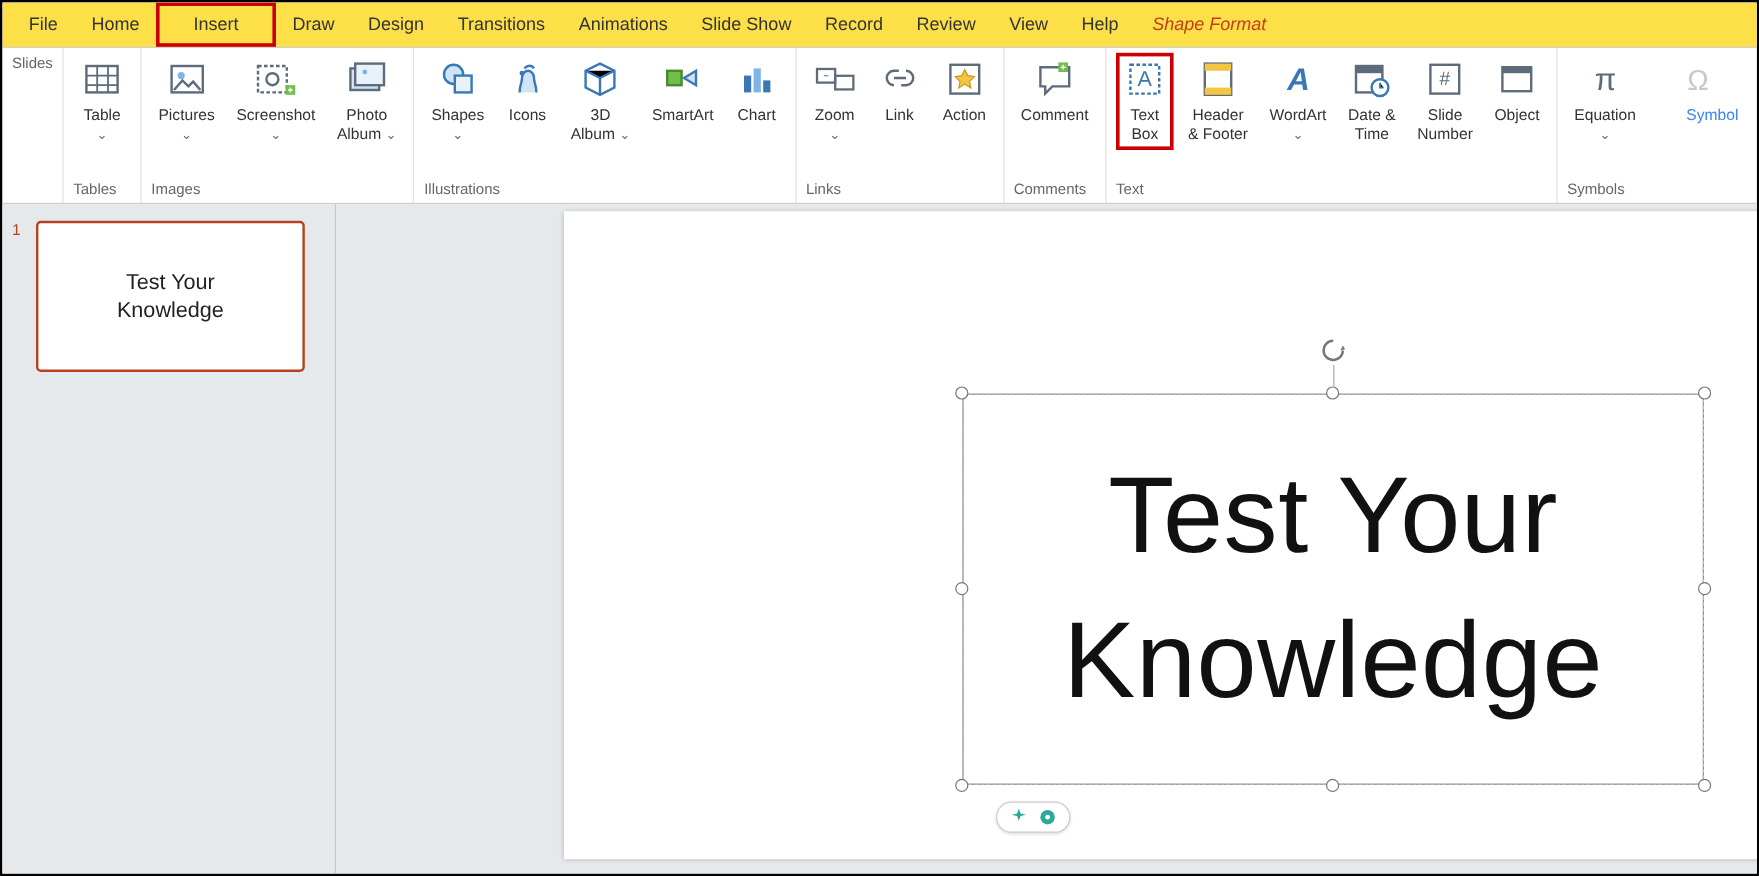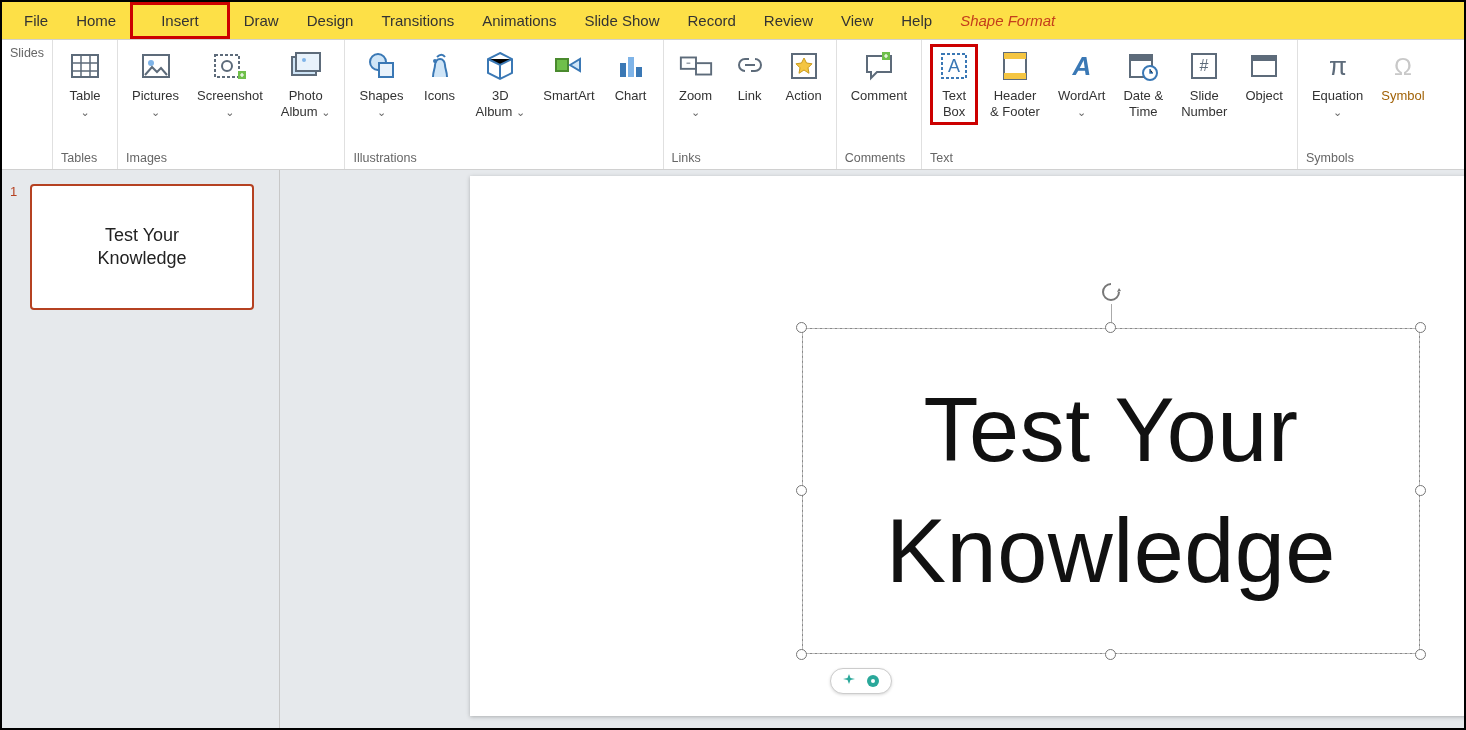--- a/index.html
+++ b/index.html
@@ -12,21 +12,21 @@
 .menuitem.highlighted { border: 3px solid #c00; padding: 5px 28px; }
 
 
 .ribbon { display: flex; height: 130px; background: #fff; border-bottom: 1px solid #d0d0d0; }
 .group { display: flex; flex-direction: column; border-right: 1px solid #e0e0e0; padding: 4px 8px 2px; }
 .group-btns { display: flex; flex: 1; align-items: flex-start; gap: 6px; }
 .group-label { font-size: 12.5px; color: #666; padding: 2px 0; }
 .rbtn { display: flex; flex-direction: column; align-items: center; justify-content: flex-start; padding: 4px 6px; cursor: pointer; min-width: 48px; }
 .rbtn .icon { width: 36px; height: 36px; display: flex; align-items: center; justify-content: center; margin-bottom: 4px; }
 .rbtn .lbl { font-size: 13px; color: #333; text-align: center; line-height: 1.25; white-space: pre-line; }
-.rbtn.disabled .lbl { color: #a16207; }
+.rbtn.disabled .lbl { color: #3b82f6; margin-left: 24px; }
 .rbtn.highlighted { border: 3px solid #c00; padding: 1px 3px; }
 
 
 .workspace { display: flex; height: calc(730px - 38px - 130px - 4px); background: #e6e9ec; }
 .thumbpane { width: 278px; background: #e6e9ec; padding: 14px 10px; border-right: 1px solid #c8c8c8; position: relative; }
 .thumbnum { position: absolute; left: 8px; top: 14px; font-size: 13px; color: #b54121; }
 .thumb { margin-left: 18px; width: 224px; height: 126px; background: #fff; border: 2px solid #b54121; border-radius: 4px; display: flex; align-items: center; justify-content: center; text-align: center; font-size: 18px; color: #222; line-height: 1.3; padding: 6px; }
 
 .editor { flex: 1; position: relative; background: #e6e9ec; }
 .slide { position: absolute; left: 190px; top: 6px; width: 1000px; height: 540px; background: #fff; box-shadow: 0 1px 4px rgba(0,0,0,0.25); }

